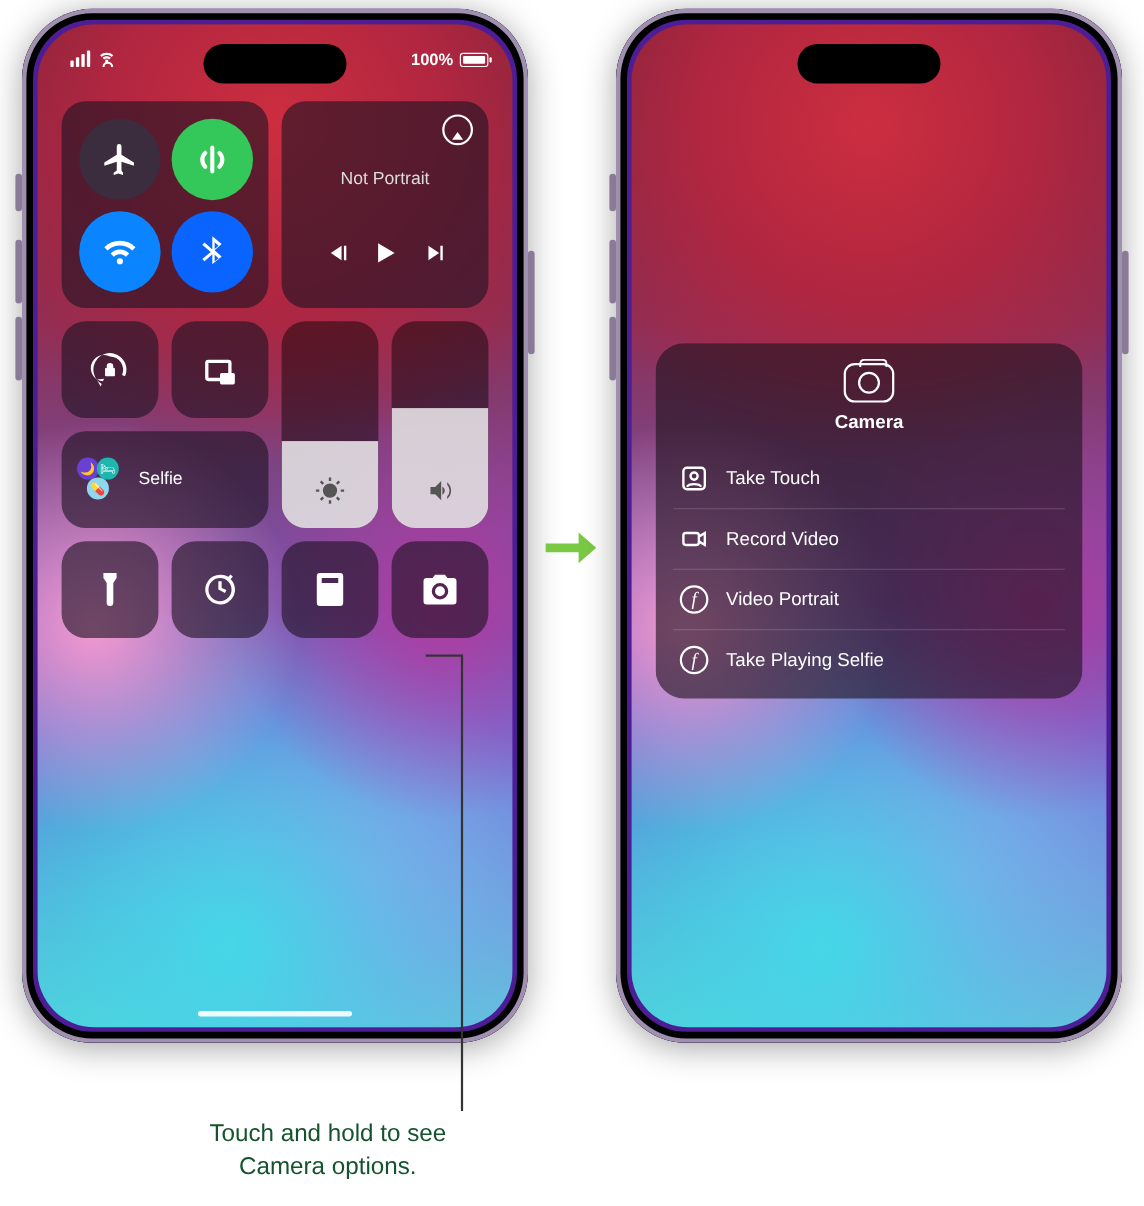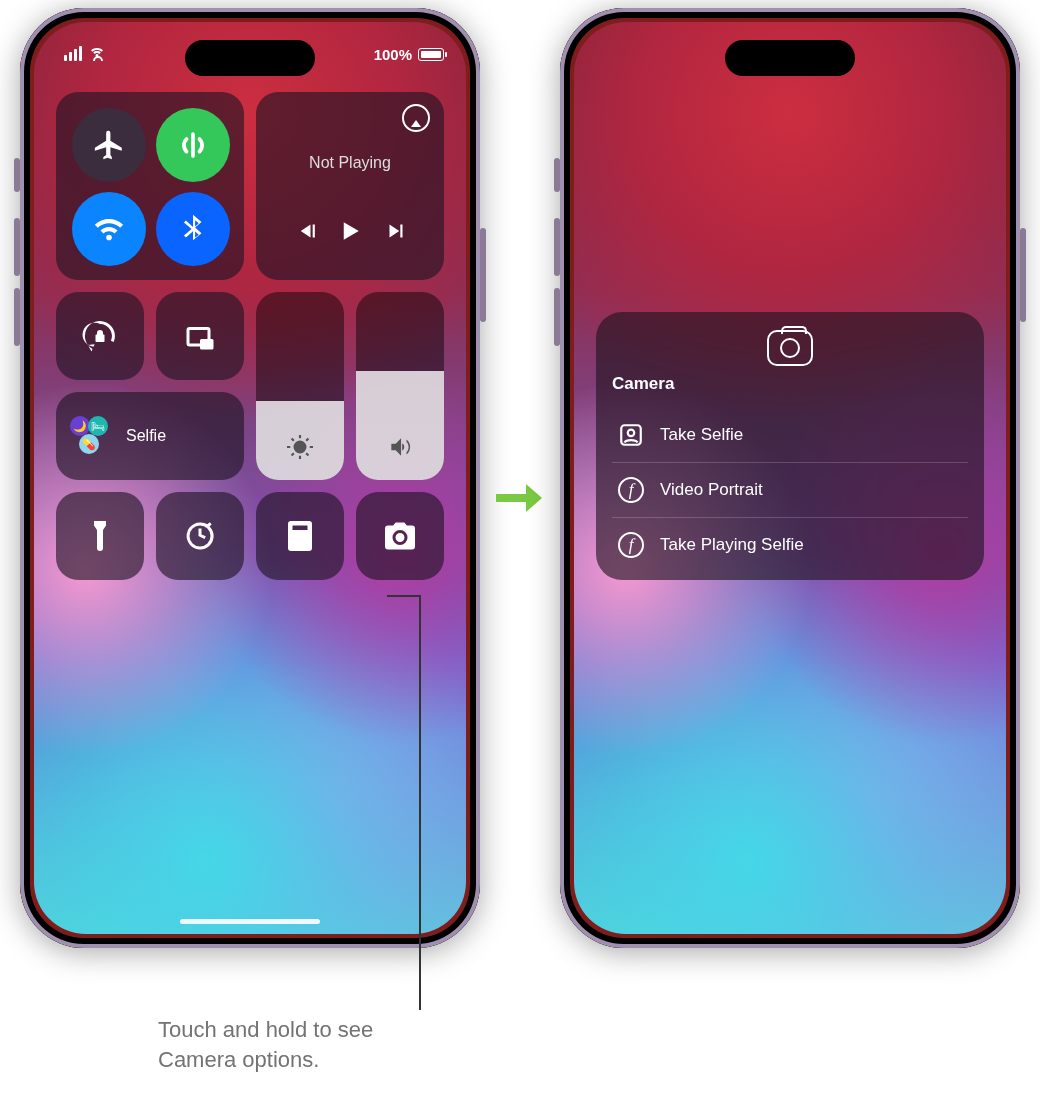--- a/index.html
+++ b/index.html
@@ -11,21 +11,21 @@
     position: relative;
   }
   .stage { position: relative; width: 1040px; height: 1096px; }
 
   
   .phone {
     position: absolute;
     width: 460px;
     height: 940px;
     border-radius: 64px;
-    background: #7f1d1d;
+    background: #4c1d95;
     box-shadow: 0 4px 30px rgba(0,0,0,.35), inset 0 0 0 4px #a090b0, inset 0 0 0 10px #000;
   }
   .phone.left  { left: 20px;  top: 8px; }
   .phone.right { left: 560px; top: 8px; }
   .phone .screen {
     position: absolute;
     inset: 14px;
     border-radius: 52px;
     overflow: hidden;
     background:
@@ -109,38 +109,38 @@
   .focus .focus-icons{ position:relative; width:46px; height:40px;}
   .fic{position:absolute;width:20px;height:20px;border-radius:50%;display:flex;align-items:center;justify-content:center;font-size:11px;}
   .fic1{left:0;top:0;background:#6a40d4;color:#fff;}
   .fic2{left:18px;top:0;background:#1fb6b0;color:#fff;}
   .fic3{left:9px;top:18px;background:#8fd6ef;color:#234;}
 
   .home-ind{ position:absolute; bottom:10px; left:50%; transform:translateX(-50%); width:140px; height:5px; background:#fff; border-radius:3px; opacity:.9;}
 
   
   .cam-popup{ position:absolute; left:22px; right:22px; top:290px; background:rgba(30,20,30,.62); backdrop-filter:blur(6px); border-radius:26px; padding:14px 16px 8px; color:#fff;}
-  .cam-popup .hdr{ text-align:left; padding:4px 0 14px;}
+  .cam-popup .hdr{ text-align:center; padding:4px 0 14px;}
   .cam-popup .hdr .cambox{ width:46px;height:36px;border:2.5px solid #fff;border-radius:10px;margin:0 auto 8px;position:relative;}
   .cam-popup .hdr .cambox::after{content:"";position:absolute;left:50%;top:50%;transform:translate(-50%,-50%);width:16px;height:16px;border:2.5px solid #fff;border-radius:50%;}
   .cam-popup .hdr .cambox::before{content:"";position:absolute;left:12px;top:-6px;width:22px;height:6px;background:transparent;border:2.5px solid #fff;border-bottom:none;border-radius:5px 5px 0 0;}
   .cam-popup .hdr .title{ font-size:17px; font-weight:600;}
   .cam-popup .row{ display:flex; align-items:center; gap:16px; padding:14px 6px; font-size:17px;}
   .cam-popup .row + .row{ border-top:1px solid rgba(255,255,255,.18);}
   .cam-popup .row svg{ width:26px;height:26px;fill:none;stroke:#fff;stroke-width:2;}
   .cam-popup .row .ic-f{ width:26px;height:26px;border:2px solid #fff;border-radius:50%; display:flex;align-items:center;justify-content:center;font-style:italic;font-family:Georgia,serif;}
 
   
   .arrow{ position:absolute; left:490px; top:470px; }
   .arrow svg{ width:56px; height:56px; }
 
   
   .callout-line{ position:absolute; left:419px; top:595px; width:2px; height:415px; background:#333; }
   .callout-line::before{content:"";position:absolute;left:-32px;top:0;width:32px;height:2px;background:#333;}
-  .callout-text{ position:absolute; left:158px; top:1015px; width:280px; text-align:left; font-size:22px; color:#737373; line-height:1.35;}
+  .callout-text{ position:absolute; left:158px; top:1015px; width:280px; text-align:center; font-size:22px; color:#14532d; line-height:1.35;}
 
 </style>
 </head>
 <body>
 
 <div class="stage">
 
   <div class="phone left">
     <span class="side-btn sb1"></span>
     <span class="side-btn sb2"></span>
@@ -188,21 +188,21 @@
           </div>
           <div class="circle c4">
             <svg viewBox="0 0 24 24">
                 <path d="M12 2l6 5-4.5 4L18 15l-6 5V13.5L7 18l-1.4-1.4L11 12 5.6 7.4 7 6l5 4.5V2zm1.5 3.8v4.4L16 8l-2.5-2.2zm0 8v4.4L16 16l-2.5-2.2z"></path>
               </svg>
           </div>
         </div>
 
         <div class="panel media">
           <div class="airplay"></div>
-          <div class="np">Not Playing</div>
+          <div class="np">Not Portrait</div>
           <div class="mcont">
             <span><svg viewBox="0 0 24 24">
                   <path d="M6 6v12l9-6-9-6zm-2 0h-2v12h2V6z" transform="scale(-1,1) translate(-24,0)"></path>
                 </svg></span>
             <span class="play"><svg viewBox="0 0 24 24">
                   <path d="M7 5v14l12-7L7 5z"></path>
                 </svg></span>
             <span><svg viewBox="0 0 24 24">
                   <path d="M6 6v12l9-6-9-6zm10 0h2v12h-2V6z"></path>
                 </svg></span>
@@ -288,21 +288,28 @@
         <div class="hdr">
           <div class="cambox"></div>
           <div class="title">Camera</div>
         </div>
         <div class="row">
           <svg viewBox="0 0 24 24">
               <rect x="3" y="3" width="18" height="18" rx="3"></rect>
               <circle cx="12" cy="10" r="3"></circle>
               <path d="M6 19c1.5-3 10.5-3 12 0"></path>
             </svg>
-          <span>Take Selfie</span>
+          <span>Take Touch</span>
+        </div>
+        <div class="row">
+          <svg viewBox="0 0 24 24">
+              <rect x="3" y="7" width="13" height="10" rx="2"></rect>
+              <path d="M16 10l5-3v10l-5-3"></path>
+            </svg>
+          <span>Record Video</span>
         </div>
         <div class="row">
           <span class="ic-f">f</span>
           <span>Video Portrait</span>
         </div>
         <div class="row">
           <span class="ic-f">f</span>
           <span>Take Playing Selfie</span>
         </div>
       </div>

